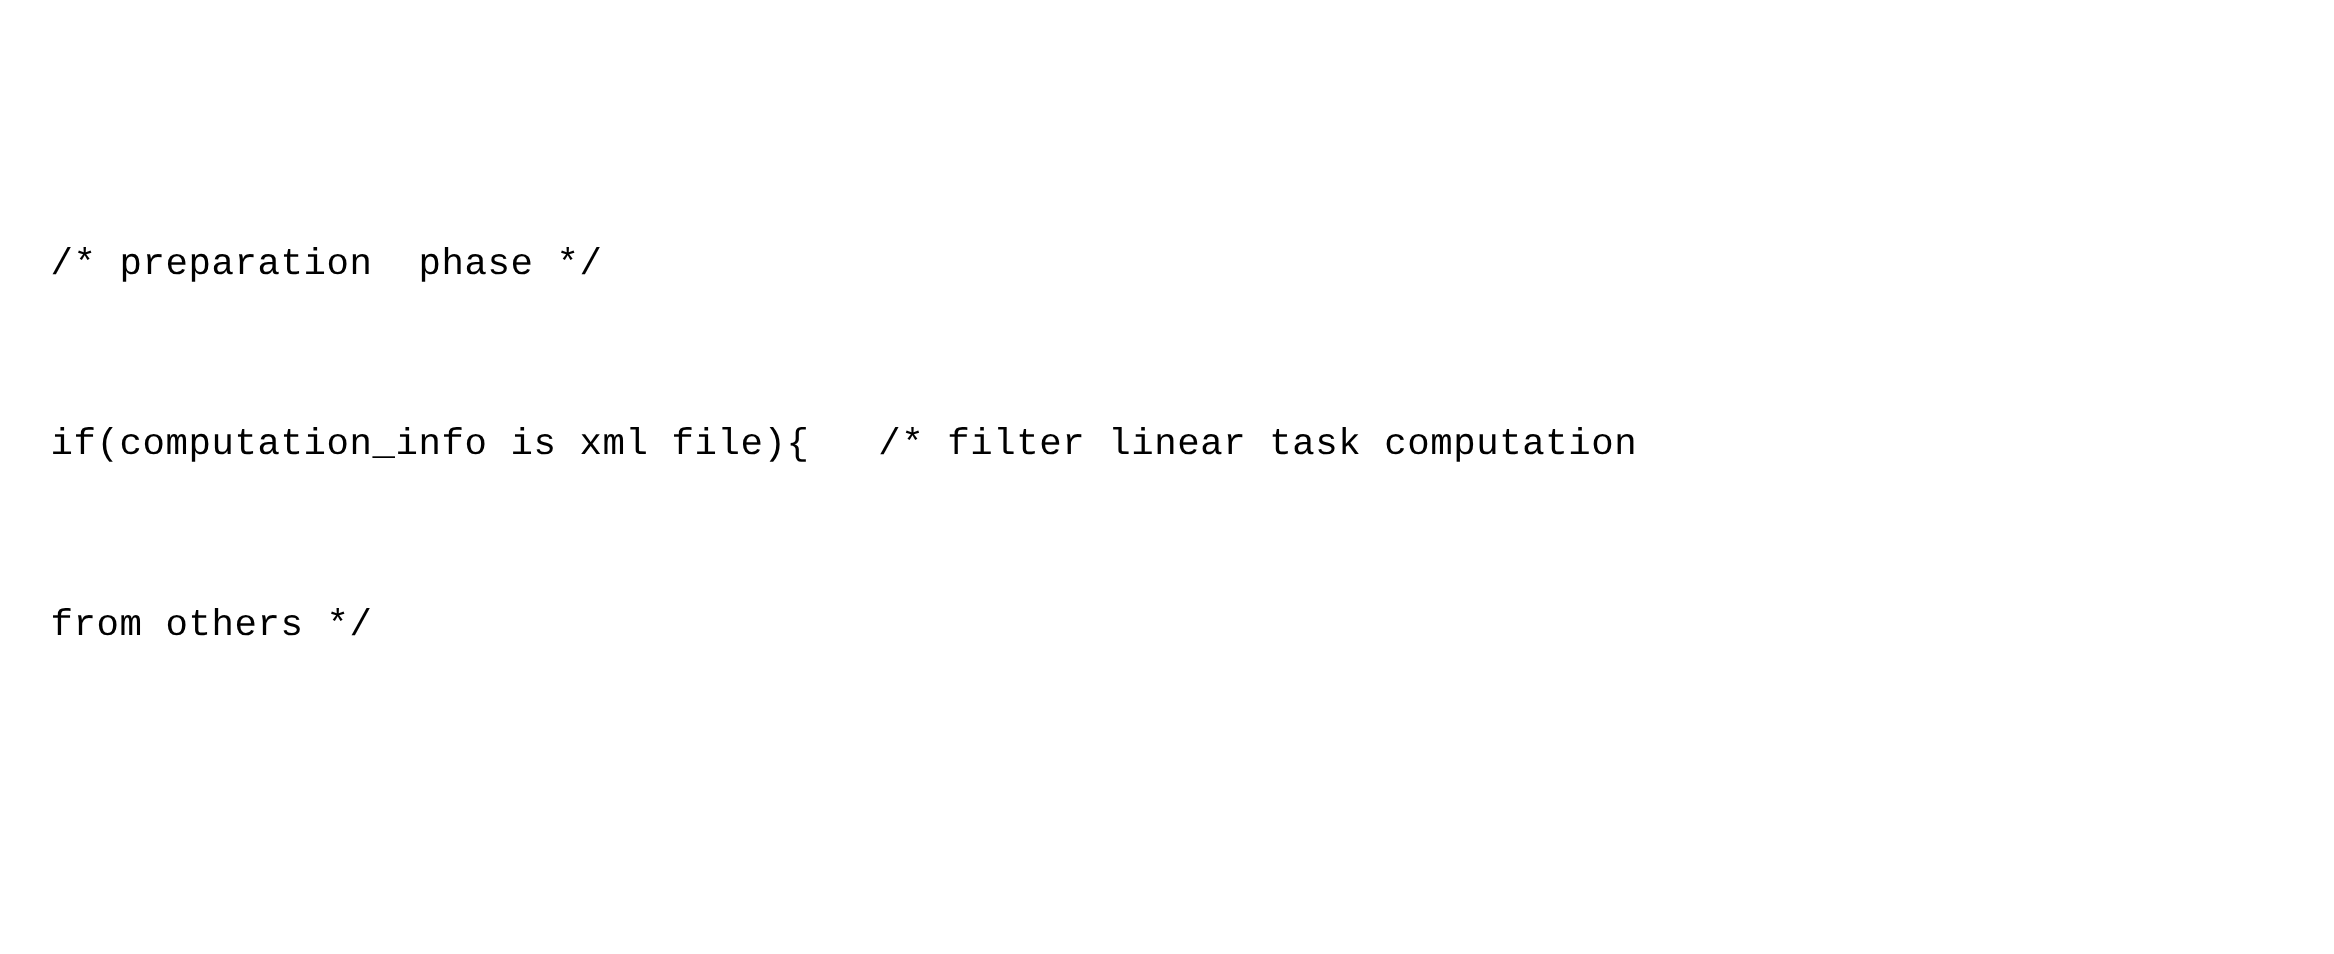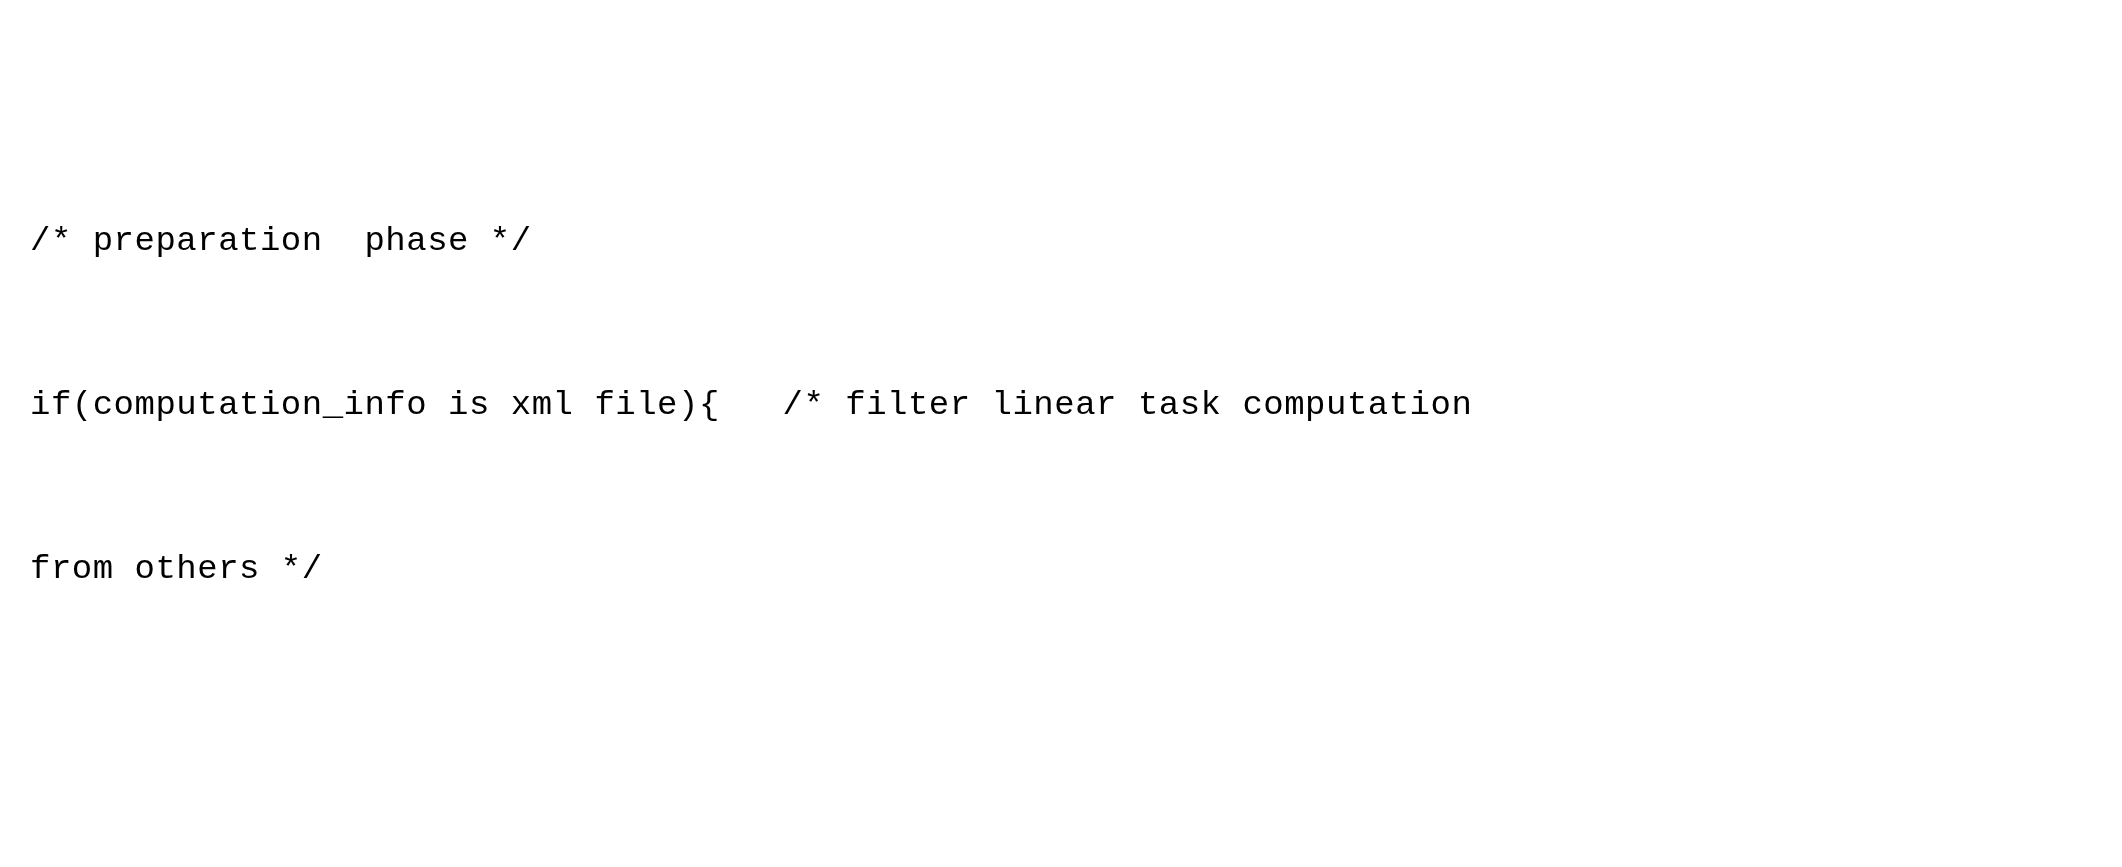--- a/index.html
+++ b/index.html
@@ -10,20 +10,21 @@
     font-size: 34px;
     color: #000000;
     line-height: 1.0;
     white-space: pre;
   }
   .code-block {
     letter-spacing: 0.5px;
   }
   .line {
     margin-bottom: 62px;
+    margin-left: 16px;
   }
   .line:last-child {
     margin-bottom: 0;
   }
 </style>
 </head>
 <body>
 
 
 

